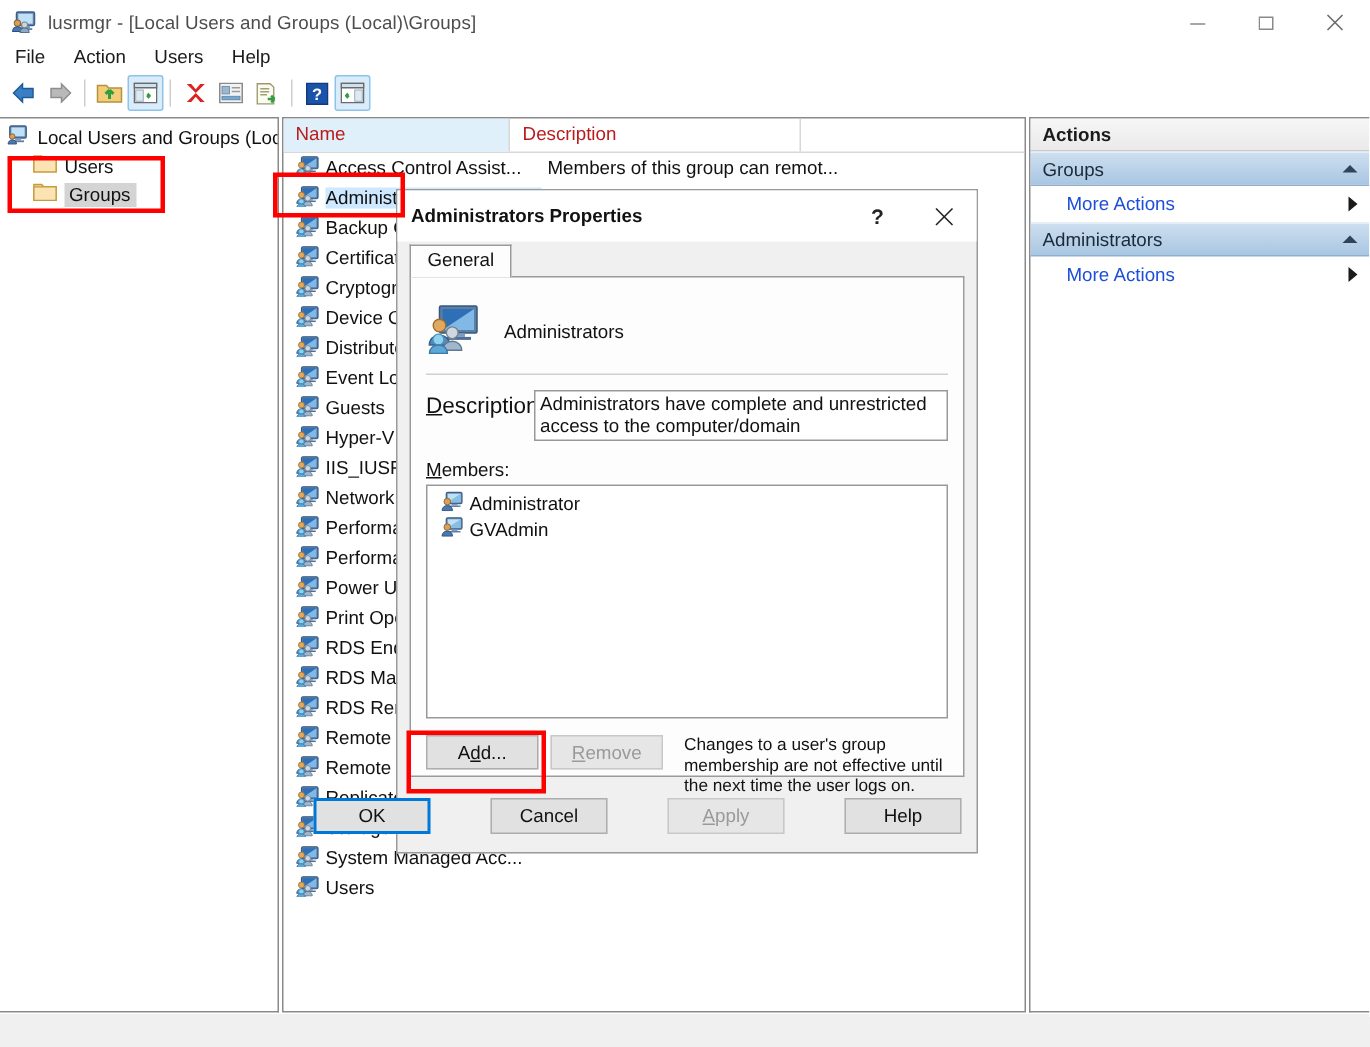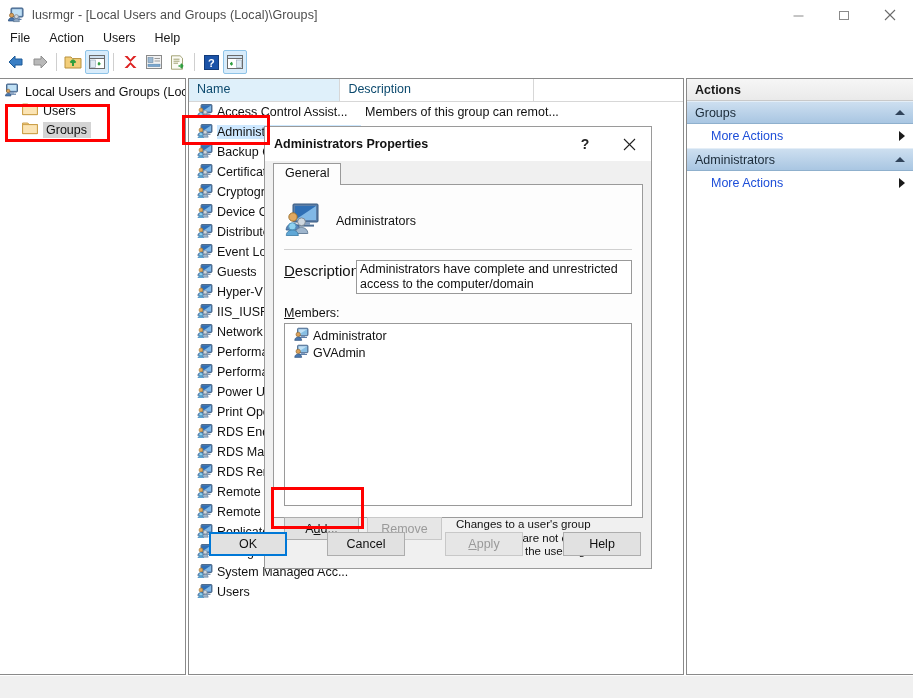--- a/index.html
+++ b/index.html
@@ -85,21 +85,21 @@
   .tree-child {
     display: flex; align-items: center; height: 19px; padding-left: 22px;
     font-size: 12.5px; color: #111;
   }
   .tree-label { margin-left: 5px; white-space: nowrap; }
   .tree-label.selected { background: #d4d4d4; padding: 1px 4px 1px 3px; }
 
   
   .col-head { display: flex; height: 22px; border-bottom: 1px solid #d7d7d7; }
   .col {
-    font-size: 12.5px; color: #0c4a6e; padding: 3px 0 0 8px; box-sizing: border-box;
+    font-size: 12.5px; color: #b91c1c; padding: 3px 0 0 8px; box-sizing: border-box;
     border-right: 1px solid #d7d7d7; height: 22px; white-space: nowrap; overflow: hidden;
   }
   .col.sorted { background: #dff0fa; }
   .col-name { width: 152px; }
   .col-desc { width: 194px; }
   .col-rest { width: 150px; border-right: none; }
 
   .list-rows { position: relative; }
   .row {
     display: flex; align-items: center; height: 20px; padding-left: 8px;
@@ -178,21 +178,21 @@
 
   .field-row { display: flex; align-items: flex-start; }
   .field-label { font-size: 15px; color: #111; width: 72px; padding-top: 2px; }
   .desc-box {
     flex: 1; border: 1px solid #999; background: #fff; min-height: 33px;
     font-size: 12.5px; color: #111; padding: 1px 3px; line-height: 15px;
     box-sizing: border-box;
   }
   .members-label { font-size: 12.5px; color: #111; margin: 12px 0 3px 0; }
   .members-box {
-    border: 1px solid #999; background: #fff; height: 183px; box-sizing: border-box;
+    border: 1px solid #999; background: #fff; height: 156px; box-sizing: border-box;
     padding: 3px 2px; overflow: hidden;
   }
   .member-row { display: flex; align-items: center; height: 17px; font-size: 12.5px; color: #111; padding-left: 3px; }
   .member-row span { margin-left: 4px; }
 
   .btnrow { display: flex; align-items: flex-start; margin-top: 11px; }
   .btn {
     font-size: 12.5px; color: #111; border: 1px solid #adadad; background: #e1e1e1;
     height: 23px; min-width: 75px; display: flex; align-items: center; justify-content: center;
     box-sizing: border-box; padding: 0 8px;

